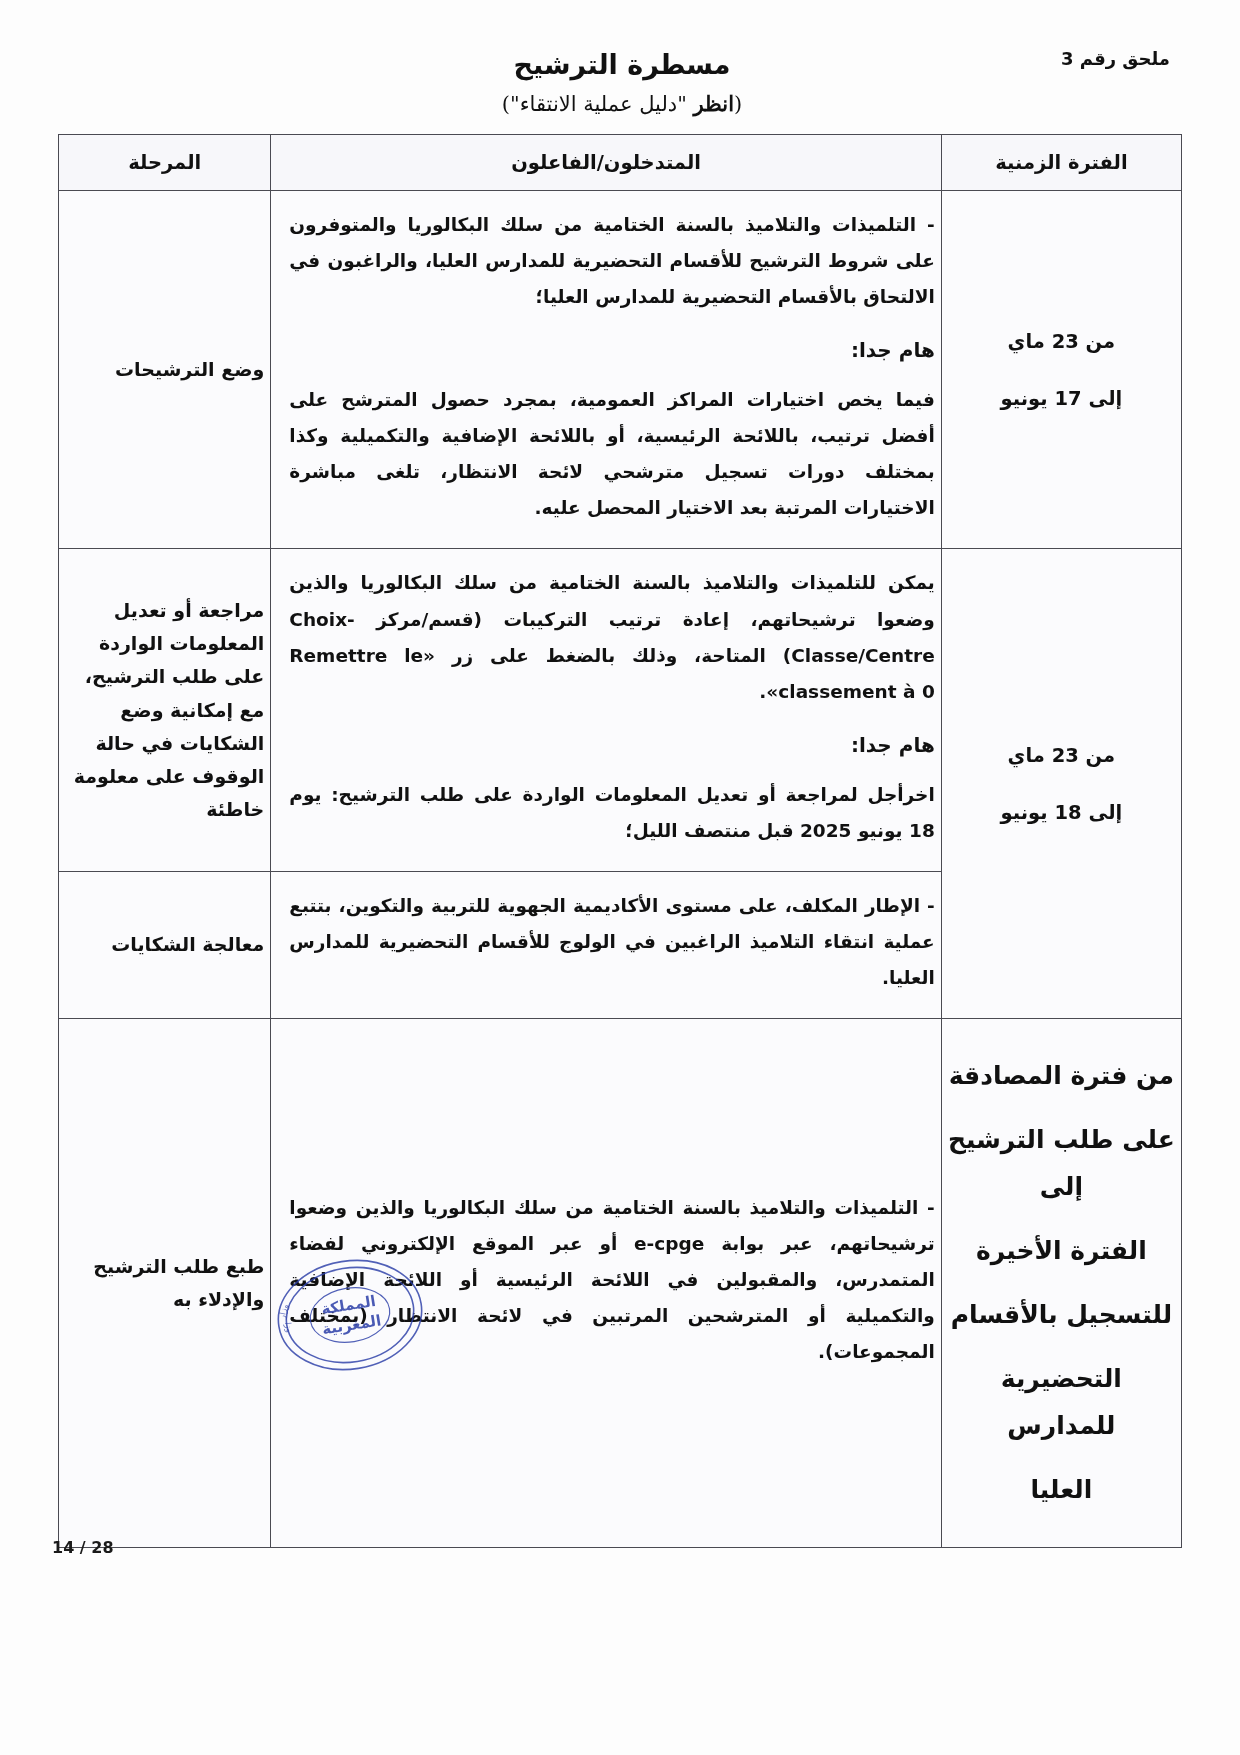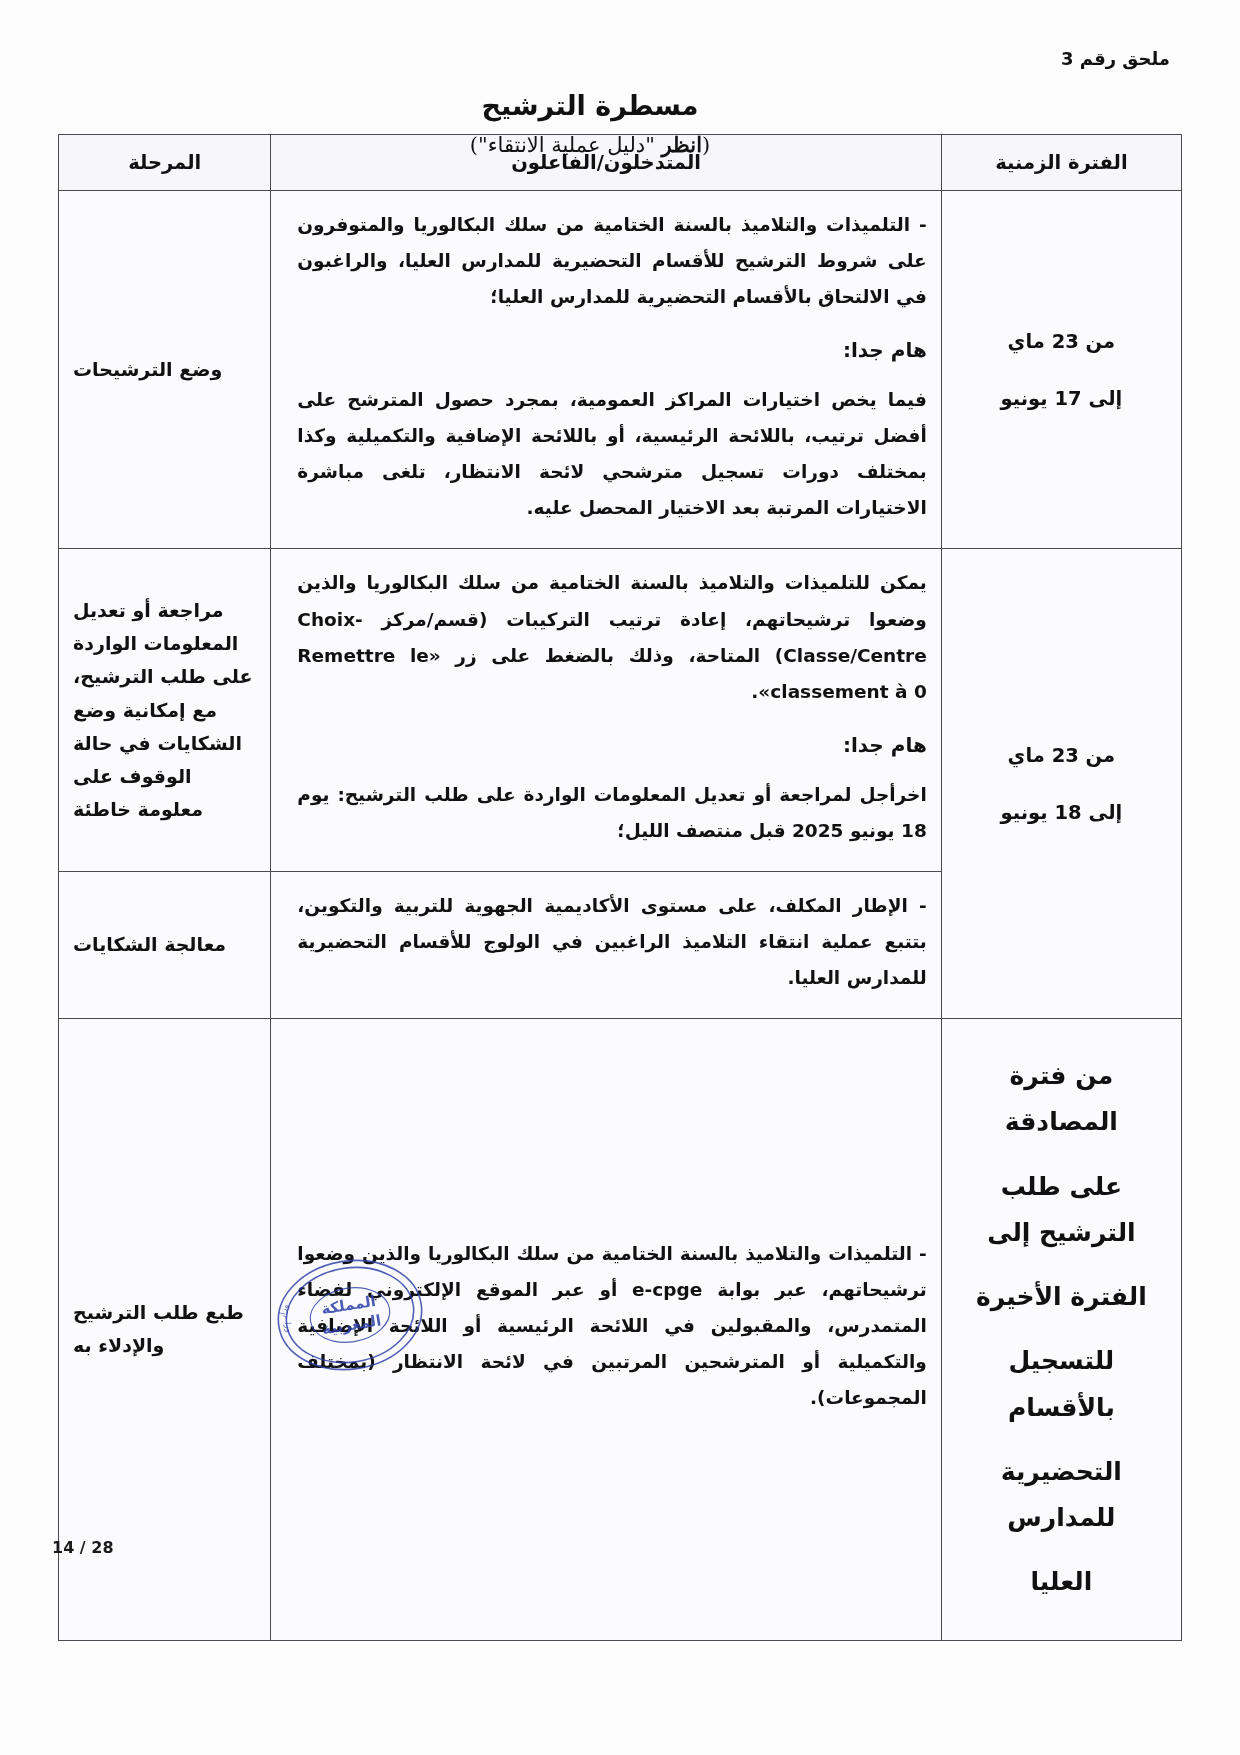--- a/index.html
+++ b/index.html
@@ -38,24 +38,23 @@
     right: 10px;
     font-size: 18px;
     font-weight: bold;
     letter-spacing: 0px;
     white-space: nowrap;
     font-family: "DejaVu Sans", sans-serif;
   }
   .title-block {
     position: absolute;
     top: 48px;
-    right: 380px;
+    right: 348px;
     width: 420px;
     text-align: center;
-    margin-top: 41px;
   }
   .main-title {
     font-size: 27px;
     font-weight: bold;
     line-height: 1.25;
     letter-spacing: 0.5px;
   }
   .sub-title {
     margin-top: 8px;
     font-size: 21px;
@@ -69,36 +68,36 @@
   .proc-table {
     margin: 14px 58px 0 58px;
     border-collapse: collapse;
     width: calc(100% - 116px);
     table-layout: fixed;
     background: #fbfbfd;
   }
   .proc-table td, .proc-table th {
     border: 1.6px solid #4a4a52;
     vertical-align: middle;
-    padding: 16px 14px;
+    padding: 16px 6px;
   }
   .col-period { width: 215px; }
   .col-actors { width: 600px; }
   .col-stage  { width: 190px; }
 
   thead th {
     text-align: center;
     font-size: 19.5px;
     font-weight: bold;
     padding: 24px 10px;
     background: #f7f7fa;
   }
 
   .cell-stage {
-    text-align: left;
+    text-align: right;
     font-size: 19px;
     font-weight: bold;
     line-height: 1.75;
   }
   .cell-period {
     text-align: center;
     font-size: 19.5px;
     font-weight: bold;
     line-height: 2.0;
   }

